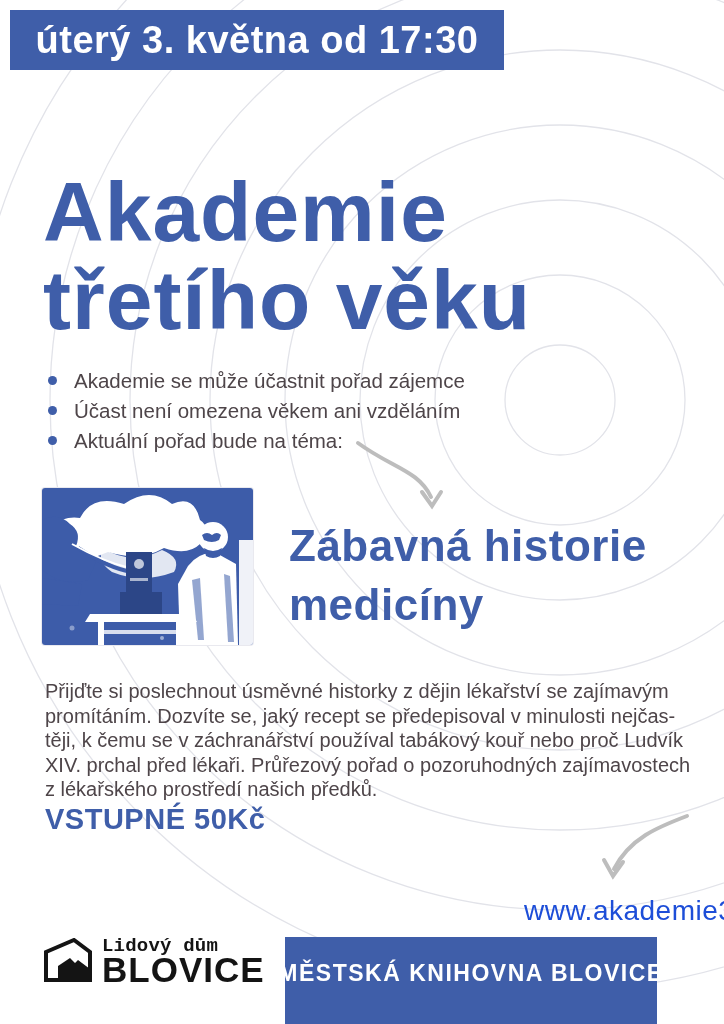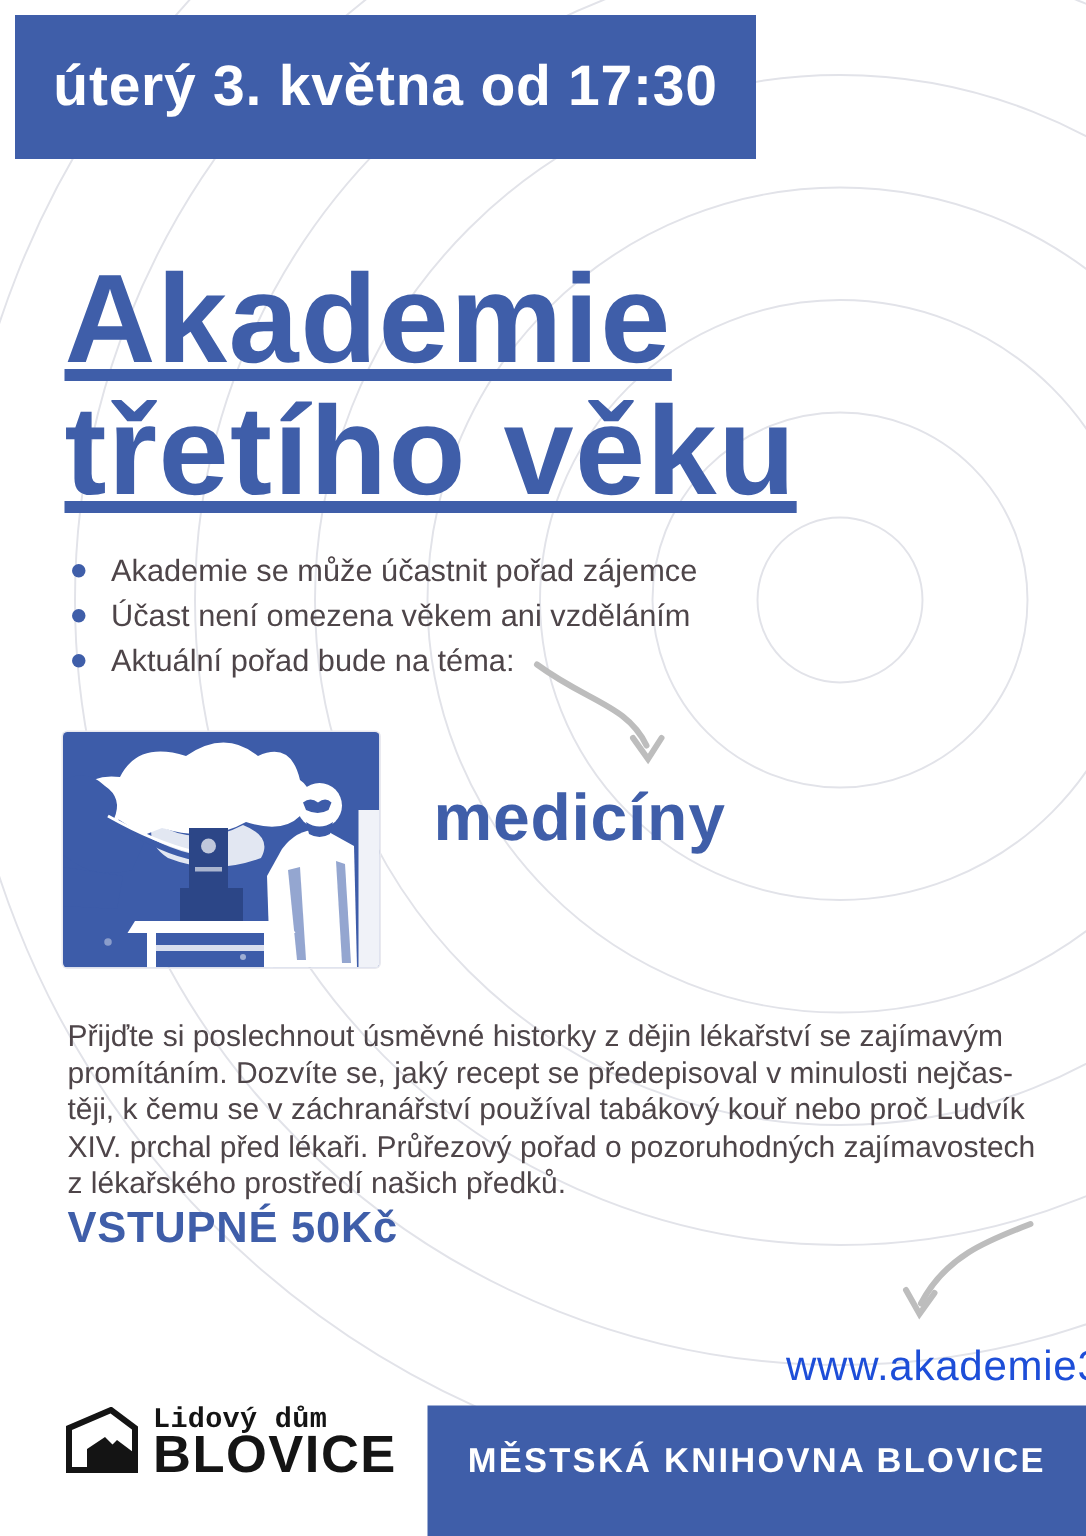--- a/index.html
+++ b/index.html
@@ -6,30 +6,30 @@
   .page{
     position:relative;
     width:724px;height:1024px;
     background:#ffffff;
     overflow:hidden;
     font-family:"Liberation Sans","DejaVu Sans",sans-serif;
   }
   .decor{position:absolute;inset:0;width:724px;height:1024px;pointer-events:none;}
 
   .date-banner{
-    position:absolute;left:10px;top:10px;width:494px;height:96px;
+    position:absolute;left:10px;top:10px;width:494px;height:60px;
     background:#3f5ea9;display:flex;align-items:center;justify-content:center;
   }
   .date-banner span{
     color:#ffffff;font-size:38px;font-weight:700;letter-spacing:0.5px;white-space:nowrap;
   }
 
   .title{
     position:absolute;left:43px;top:168px;
-    color:#3f5ea9;font-weight:700;font-size:84px;line-height:88px;letter-spacing:1px;text-decoration:underline;
+    color:#3f5ea9;font-weight:700;font-size:84px;line-height:88px;letter-spacing:1px;
   }
 
   .bullets{
     position:absolute;left:48px;top:370px;margin:0;padding:0;list-style:none;
   }
   .bullets li{
     display:flex;align-items:flex-start;margin-bottom:8px;
     color:#4e4549;font-size:20.5px;line-height:22px;white-space:nowrap;
   }
   .bullet-dot{
@@ -66,21 +66,21 @@
 
   .logo{
     position:absolute;left:44px;top:936px;display:flex;align-items:center;
   }
   .logo-icon{flex:0 0 auto;margin-right:10px;}
   .logo-text{display:flex;flex-direction:column;}
   .logo-line1{color:#141414;font-weight:700;font-size:19px;line-height:20px;letter-spacing:0.2px;font-family:Liberation Mono, monospace;}
   .logo-line2{color:#141414;font-weight:700;font-size:35px;line-height:27px;letter-spacing:1px;}
 
   .footer-banner{
-    position:absolute;left:285px;top:937px;width:439px;height:87px;
+    position:absolute;left:285px;top:937px;width:372px;height:87px;
     background:#3f5ea9;display:flex;align-items:center;justify-content:center;
   }
   .footer-banner span{
     color:#ffffff;font-weight:700;font-size:23px;letter-spacing:1.5px;white-space:nowrap;
     margin-top:-14px;
   }
 </style>
 </head>
 <body>
 
@@ -165,20 +165,21 @@
       <rect x="134" y="134" width="6" height="23" fill="#ffffff"></rect>
       <rect x="60" y="142" width="78" height="4" fill="#ffffff" opacity="0.8"></rect>
 
       <circle cx="170" cy="140" r="3" fill="#ffffff" opacity="0.5"></circle>
       <circle cx="30" cy="140" r="2.5" fill="#ffffff" opacity="0.4"></circle>
       <circle cx="120" cy="150" r="2" fill="#ffffff" opacity="0.5"></circle>
     </svg>
   </div>
 
   <h2 class="topic" style="margin:0;">
+    <div>Zábavná historie</div>
     <div>medicíny</div>
   </h2>
 
   <div class="description">
     <div>Přijďte si poslechnout úsměvné historky z dějin lékařství se zajímavým</div>
     <div>promítáním. Dozvíte se, jaký recept se předepisoval v minulosti nejčas-</div>
     <div>těji, k čemu se v záchranářství používal tabákový kouř nebo proč Ludvík</div>
     <div>XIV. prchal před lékaři. Průřezový pořad o pozoruhodných zajímavostech</div>
     <div>z lékařského prostředí našich předků.</div>
   </div>

